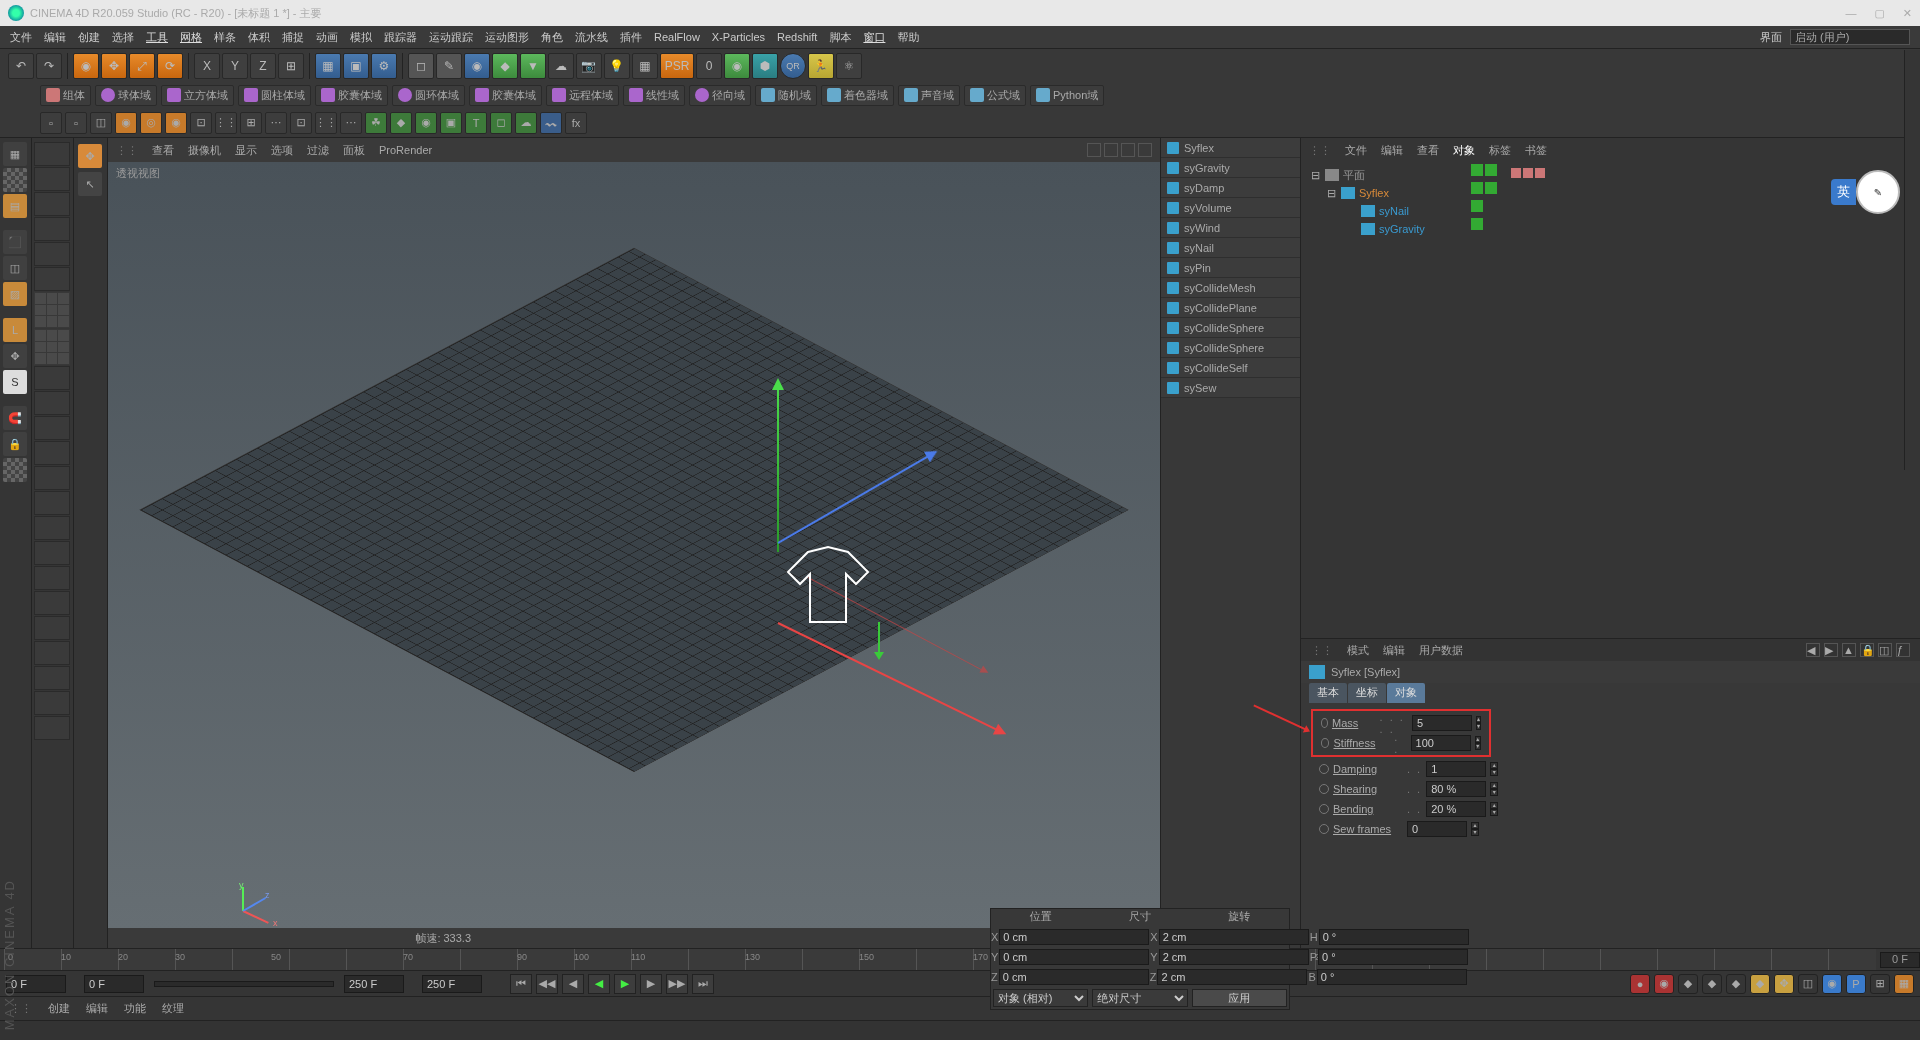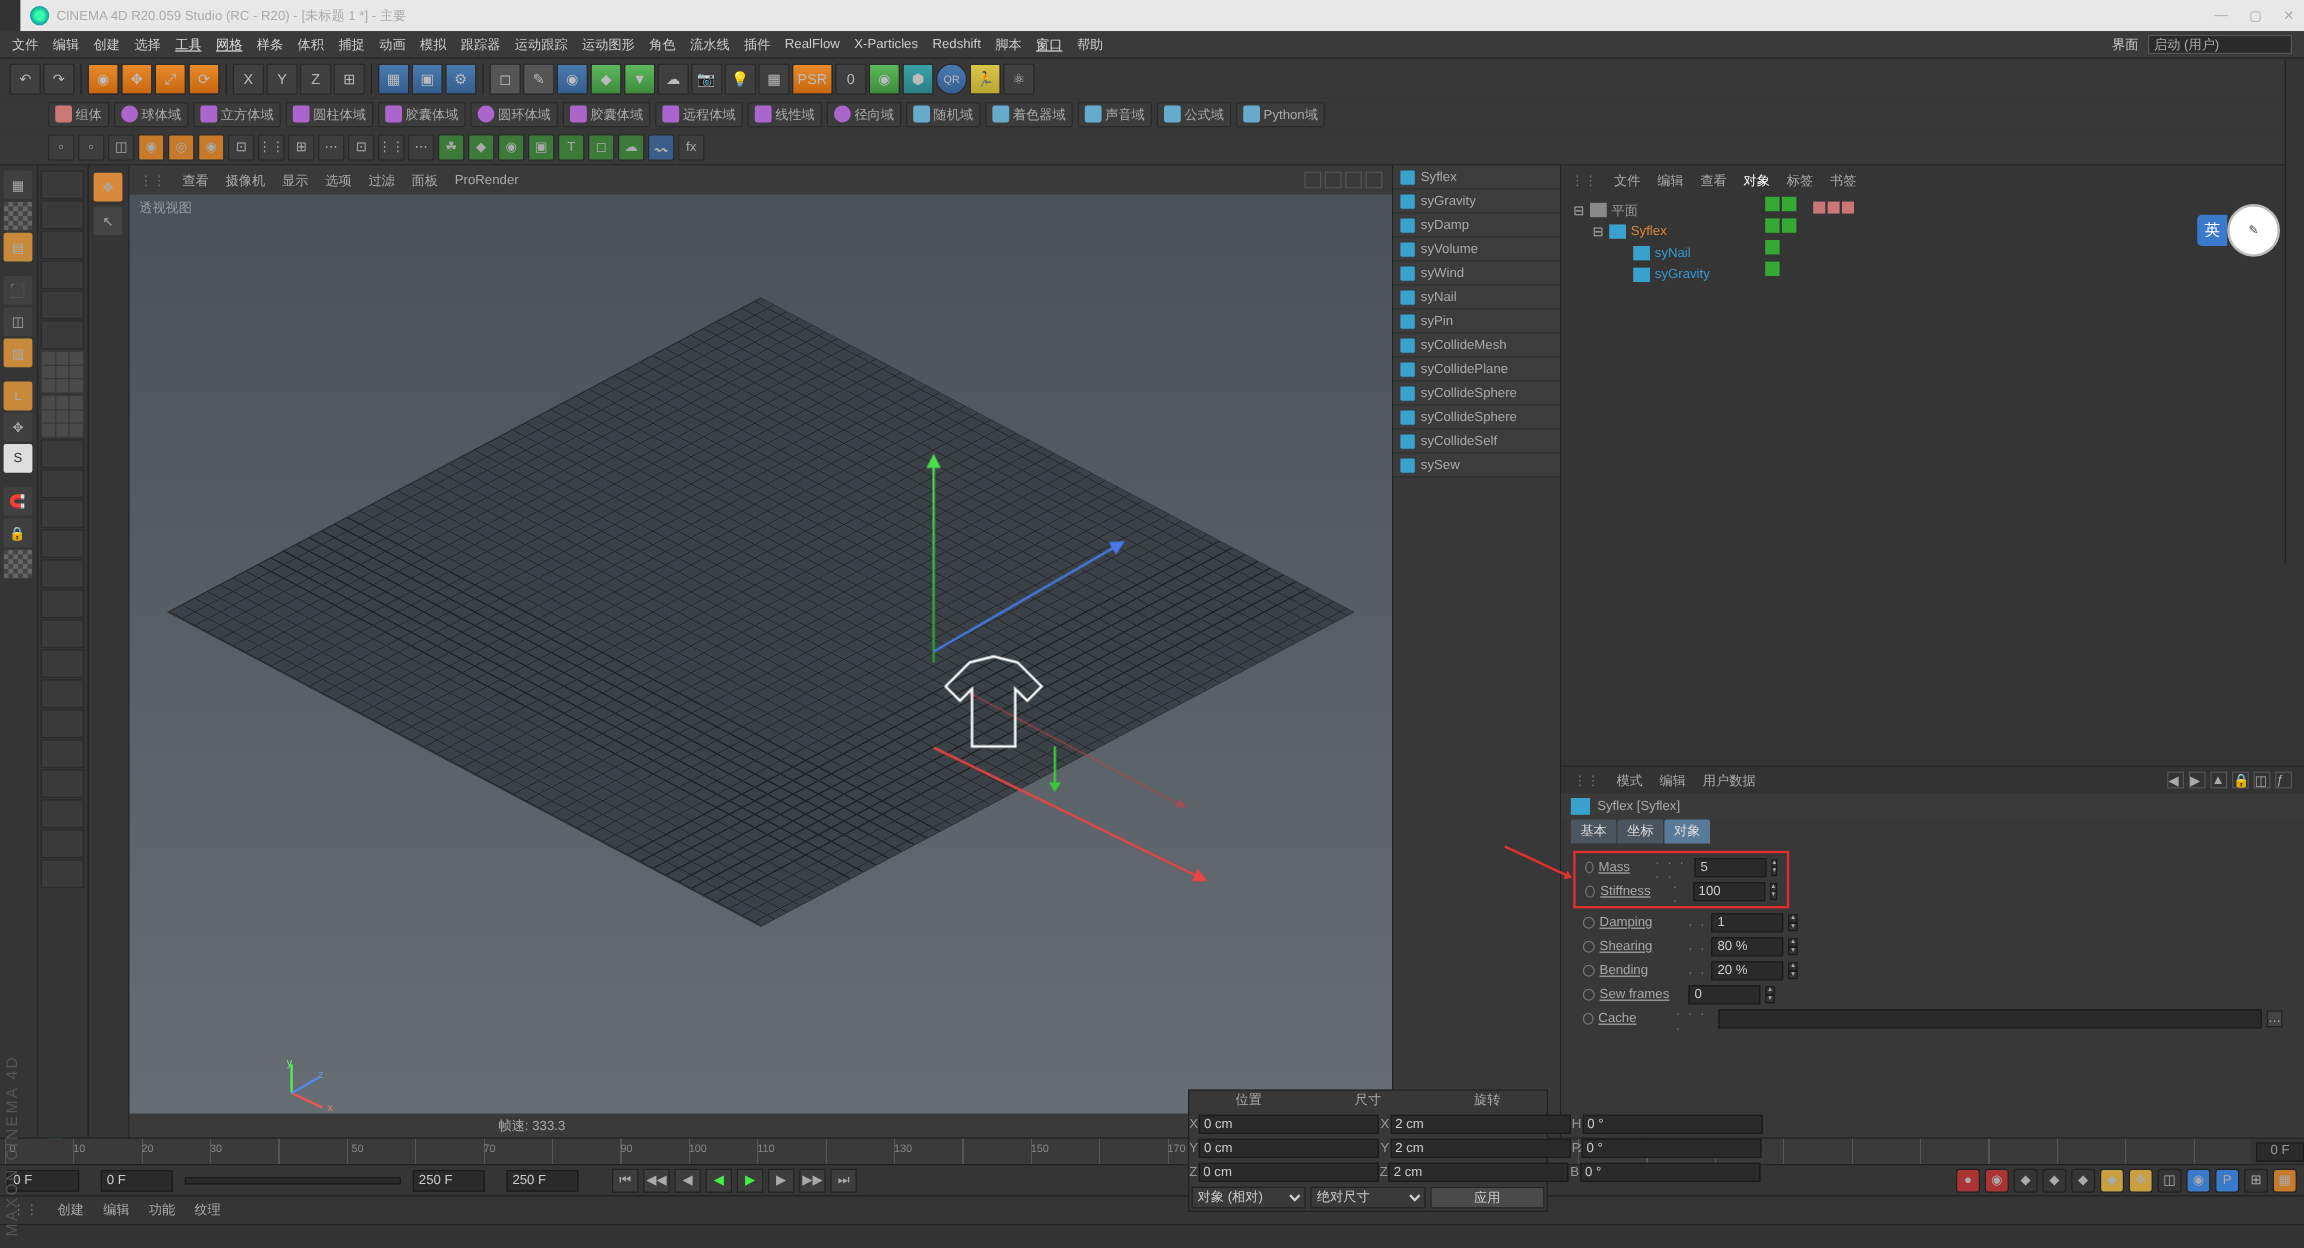--- a/index.html
+++ b/index.html
@@ -1,19 +1,19 @@
 <!DOCTYPE html>
 <html><head>
 <meta charset="utf-8">
 <style>
 * { margin: 0; padding: 0; box-sizing: border-box; font-family: "Microsoft YaHei", Arial, sans-serif; font-size: 11px; color: #aaa; user-select: none; }
 body { background: #333; width: 1920px; height: 1040px; overflow: hidden; position: relative; }
 
 
-.titlebar { height: 26px; background: #e8e8e8; display: flex; align-items: center; padding: 0 8px; color: #444; margin-left: 17px; }
+.titlebar { height: 26px; background: #e8e8e8; display: flex; align-items: center; padding: 0 8px; color: #444; }
 .titlebar .app-icon { width: 16px; height: 16px; background: radial-gradient(circle,#3fa 30%,#069 90%); border-radius: 50%; margin-right: 6px; }
 .titlebar .win-ctrls { margin-left: auto; display: flex; gap: 18px; color: #444; font-size: 14px; }
 
 
 .menubar { height: 22px; background: #3a3a3a; display: flex; align-items: center; padding: 0 10px; gap: 12px; font-size: 11px; }
 .menubar span { color: #ccc; }
 .menubar span.hl { color: #ddd; text-decoration: underline; }
 .menubar .right { margin-left: auto; display: flex; gap: 8px; align-items: center; }
 .menubar .right input { background: #2a2a2a; border: 1px solid #555; color: #aaa; width: 120px; height: 16px; padding: 0 4px; }
 
@@ -637,40 +637,33 @@
         </div>
         <div class="attr-row">
           <div class="radio"></div>
             <span class="label">Sew frames</span>
           <input value="0" style="">
           <div class="spinner">
               <div>▴</div>
               <div>▾</div>
             </div>
         </div>
-        <div class="attr-row">
-          <div class="radio"></div>
-            <span class="label">Cache</span>
-            <span class="dots">. . . .</span>
-          <input style="width: 520px;">
-          <div style="width:14px;height:14px;background:#444;border:1px solid #222;">…</div>
-        </div>
       </div>
     </div>
   </div>
 </div>
 
 <div class="timeline">
   <div class="marker"></div>
   <div class="ruler">
     <span class="tick-label" style="left:4px">0</span>
     <span class="tick-label" style="left:57px">10</span>
     <span class="tick-label" style="left:114px">20</span>
     <span class="tick-label" style="left:171px">30</span>
-    <span class="tick-label" style="left:289px">50</span>
+    <span class="tick-label" style="left:267px">50</span>
     <span class="tick-label" style="left:399px">70</span>
     <span class="tick-label" style="left:513px">90</span>
     <span class="tick-label" style="left:570px">100</span>
     <span class="tick-label" style="left:627px">110</span>
     <span class="tick-label" style="left:741px">130</span>
     <span class="tick-label" style="left:855px">150</span>
     <span class="tick-label" style="left:969px">170</span>
     <span class="tick-label" style="left:1083px">190</span>
     <span class="tick-label" style="left:1140px">200</span>
     <span class="tick-label" style="left:1197px">210</span>

